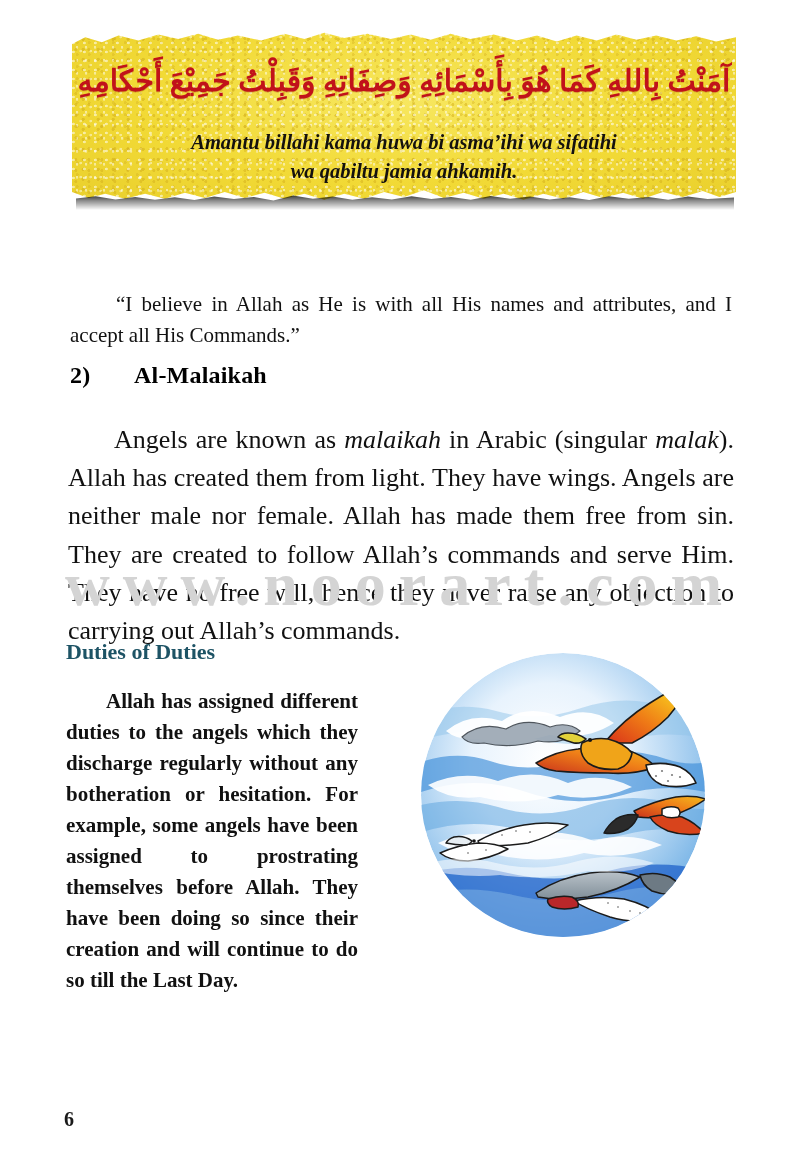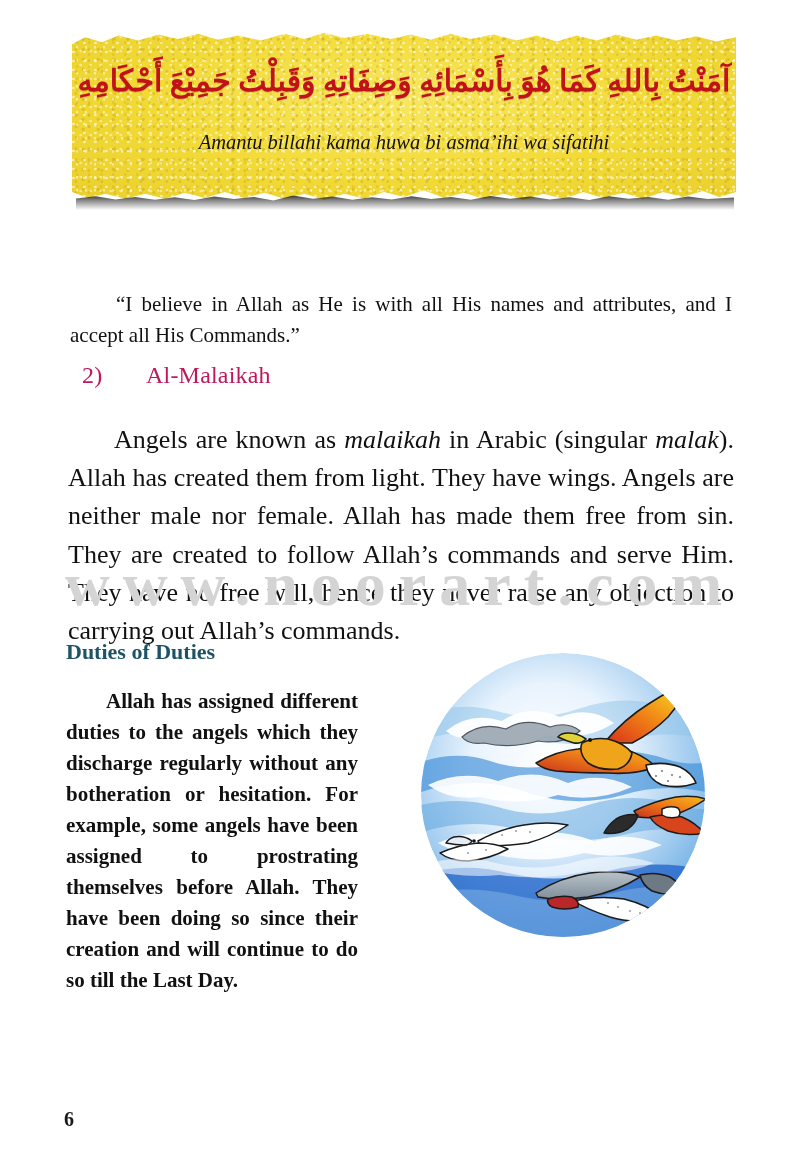--- a/index.html
+++ b/index.html
@@ -95,44 +95,44 @@
   .translit {
     position: absolute;
     left: 0;
     right: 0;
     top: 96px;
     text-align: center;
     color: #14110e;
     font-size: 20.5px;
     line-height: 1.42;
     font-style: italic;
-    font-weight: 400;
+    font-weight: 700;
   }
 
   
   .quote-para {
     position: absolute;
     left: 70px;
     top: 243px;
     width: 662px;
     font-size: 21px;
     line-height: 1.46;
     text-align: justify;
     text-indent: 46px;
     margin-top: 46px;
   }
 
   
   .section-head {
     position: absolute;
-    left: 82px;
+    left: 70px;
     top: 342px;
     width: 600px;
-    color: #be185d;
-    font-weight: 400;
+    color: #000000;
+    font-weight: 700;
     font-size: 24px;
     letter-spacing: 0.2px;
   }
   .section-head .num { display: inline-block; width: 64px; }
 
   
   .main-para {
     position: absolute;
     left: 68px;
     top: 395px;
@@ -208,20 +208,21 @@
 <body>
 
 <div class="page">
 
   <div class="banner-wrap">
     <div class="banner-paper"></div>
     <div class="banner-shadow"></div>
     <div class="arabic-line">آمَنْتُ بِاللهِ كَمَا هُوَ بِأَسْمَائِهِ وَصِفَاتِهِ وَقَبِلْتُ جَمِيْعَ أَحْكَامِهِ</div>
     <div class="translit">
       <div>Amantu billahi kama huwa bi asma’ihi wa sifatihi</div>
+      <div>wa qabiltu jamia ahkamih.</div>
     </div>
   </div>
 
   <p class="quote-para">“I believe in Allah as He is with all His names and attributes, and I accept all His Commands.”</p>
 
   <h2 class="section-head">
     <span class="num">2)</span><span>Al-Malaikah</span>
   </h2>
 
   <p class="main-para"><span>Angels are known as </span><em>malaikah</em><span> in Arabic (singular </span><em>malak</em><span>). Allah has created them from light. They have wings. Angels are neither male nor female. Allah has made them free from sin. They are created to follow Allah’s commands and serve Him. They have no free will, hence they never raise any objection to carrying out Allah’s commands.</span></p>

